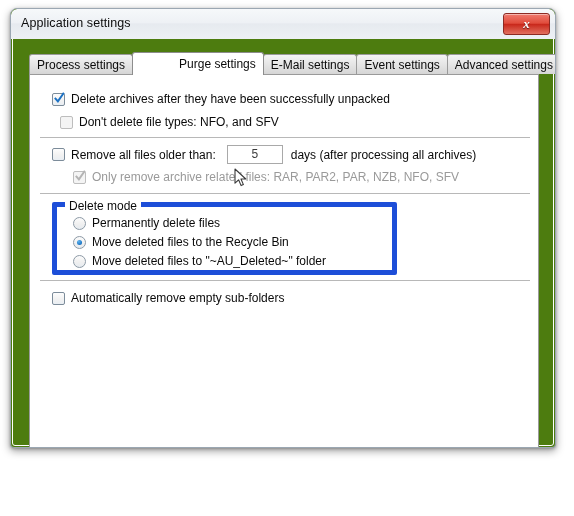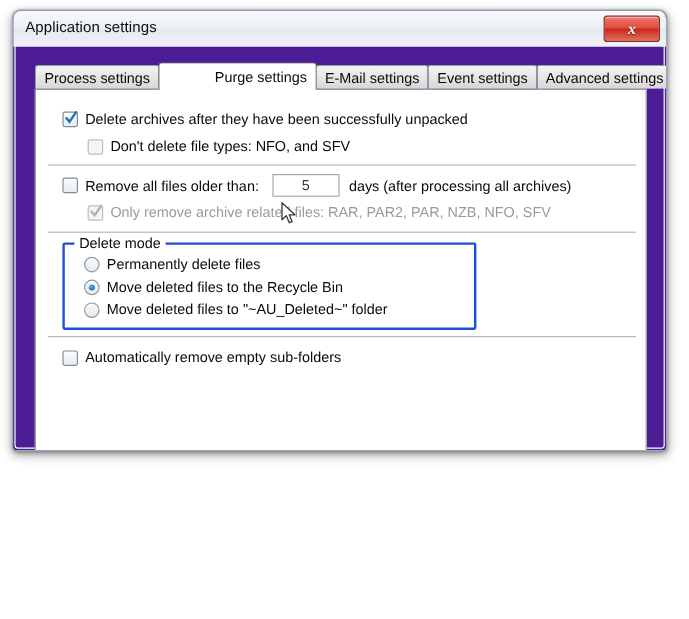--- a/index.html
+++ b/index.html
@@ -18,22 +18,22 @@
     height: 516px;
     background: #ffffff;
   }
 
   
   .window {
     position: absolute;
     left: 10px;
     top: 8px;
     width: 546px;
-    height: 368px;
-    background: #4c1d95;
+    height: 440px;
+    background: #4d7c0f;
     border: 1px solid #9ba7b2;
     border-radius: 7px 7px 4px 4px;
     box-shadow: 0 3px 9px rgba(0,0,0,0.38), 0 1px 3px rgba(0,0,0,0.25);
     box-sizing: border-box;
     overflow: hidden;
   }
   .window-inner-border {
     position: absolute;
     left: 1px; top: 1px; right: 1px; bottom: 1px;
     border: 1px solid #ffffff;
@@ -211,21 +211,21 @@
     font-size: 12px;
     color: #3c3c3c;
     text-align: center;
     line-height: 17px;
     cursor: text;
   }
 
   
   .groupbox {
     position: absolute;
-    border: 2px solid #1d4ed8;
+    border: 5px solid #1d4ed8;
     border-radius: 2px;
     box-sizing: border-box;
   }
   .group-title {
     position: absolute;
     left: 8px;
     top: -8px;
     background: #ffffff;
     padding: 0 4px;
     font-size: 12px;
@@ -300,21 +300,21 @@
         <span class="cb">
           <span class="tick">
             <svg width="11" height="13" viewBox="0 0 11 13">
               <path d="M1.5 6.6 L3.9 9.4 L9.3 1.6" stroke="#1d72c4" stroke-width="2" fill="none" stroke-linecap="square"></path>
             </svg>
           </span>
         </span>
         <span class="lbl">Delete archives after they have been successfully unpacked</span>
       </div>
 
-      <div class="row" style="left:43px; top:40px;">
+      <div class="row" style="left:30px; top:40px;">
         <span class="cb disabled"></span>
         <span class="lbl">Don't delete file types: NFO, and SFV</span>
       </div>
 
       <div class="sep" style="left:10px; top:62px; width:490px;"></div>
 
       <div class="row" style="left:22px; top:70px;">
         <span class="cb"></span>
         <span class="lbl">Remove all files older than:</span>
         <span class="numbox" style="margin-left:11px;">5</span>

